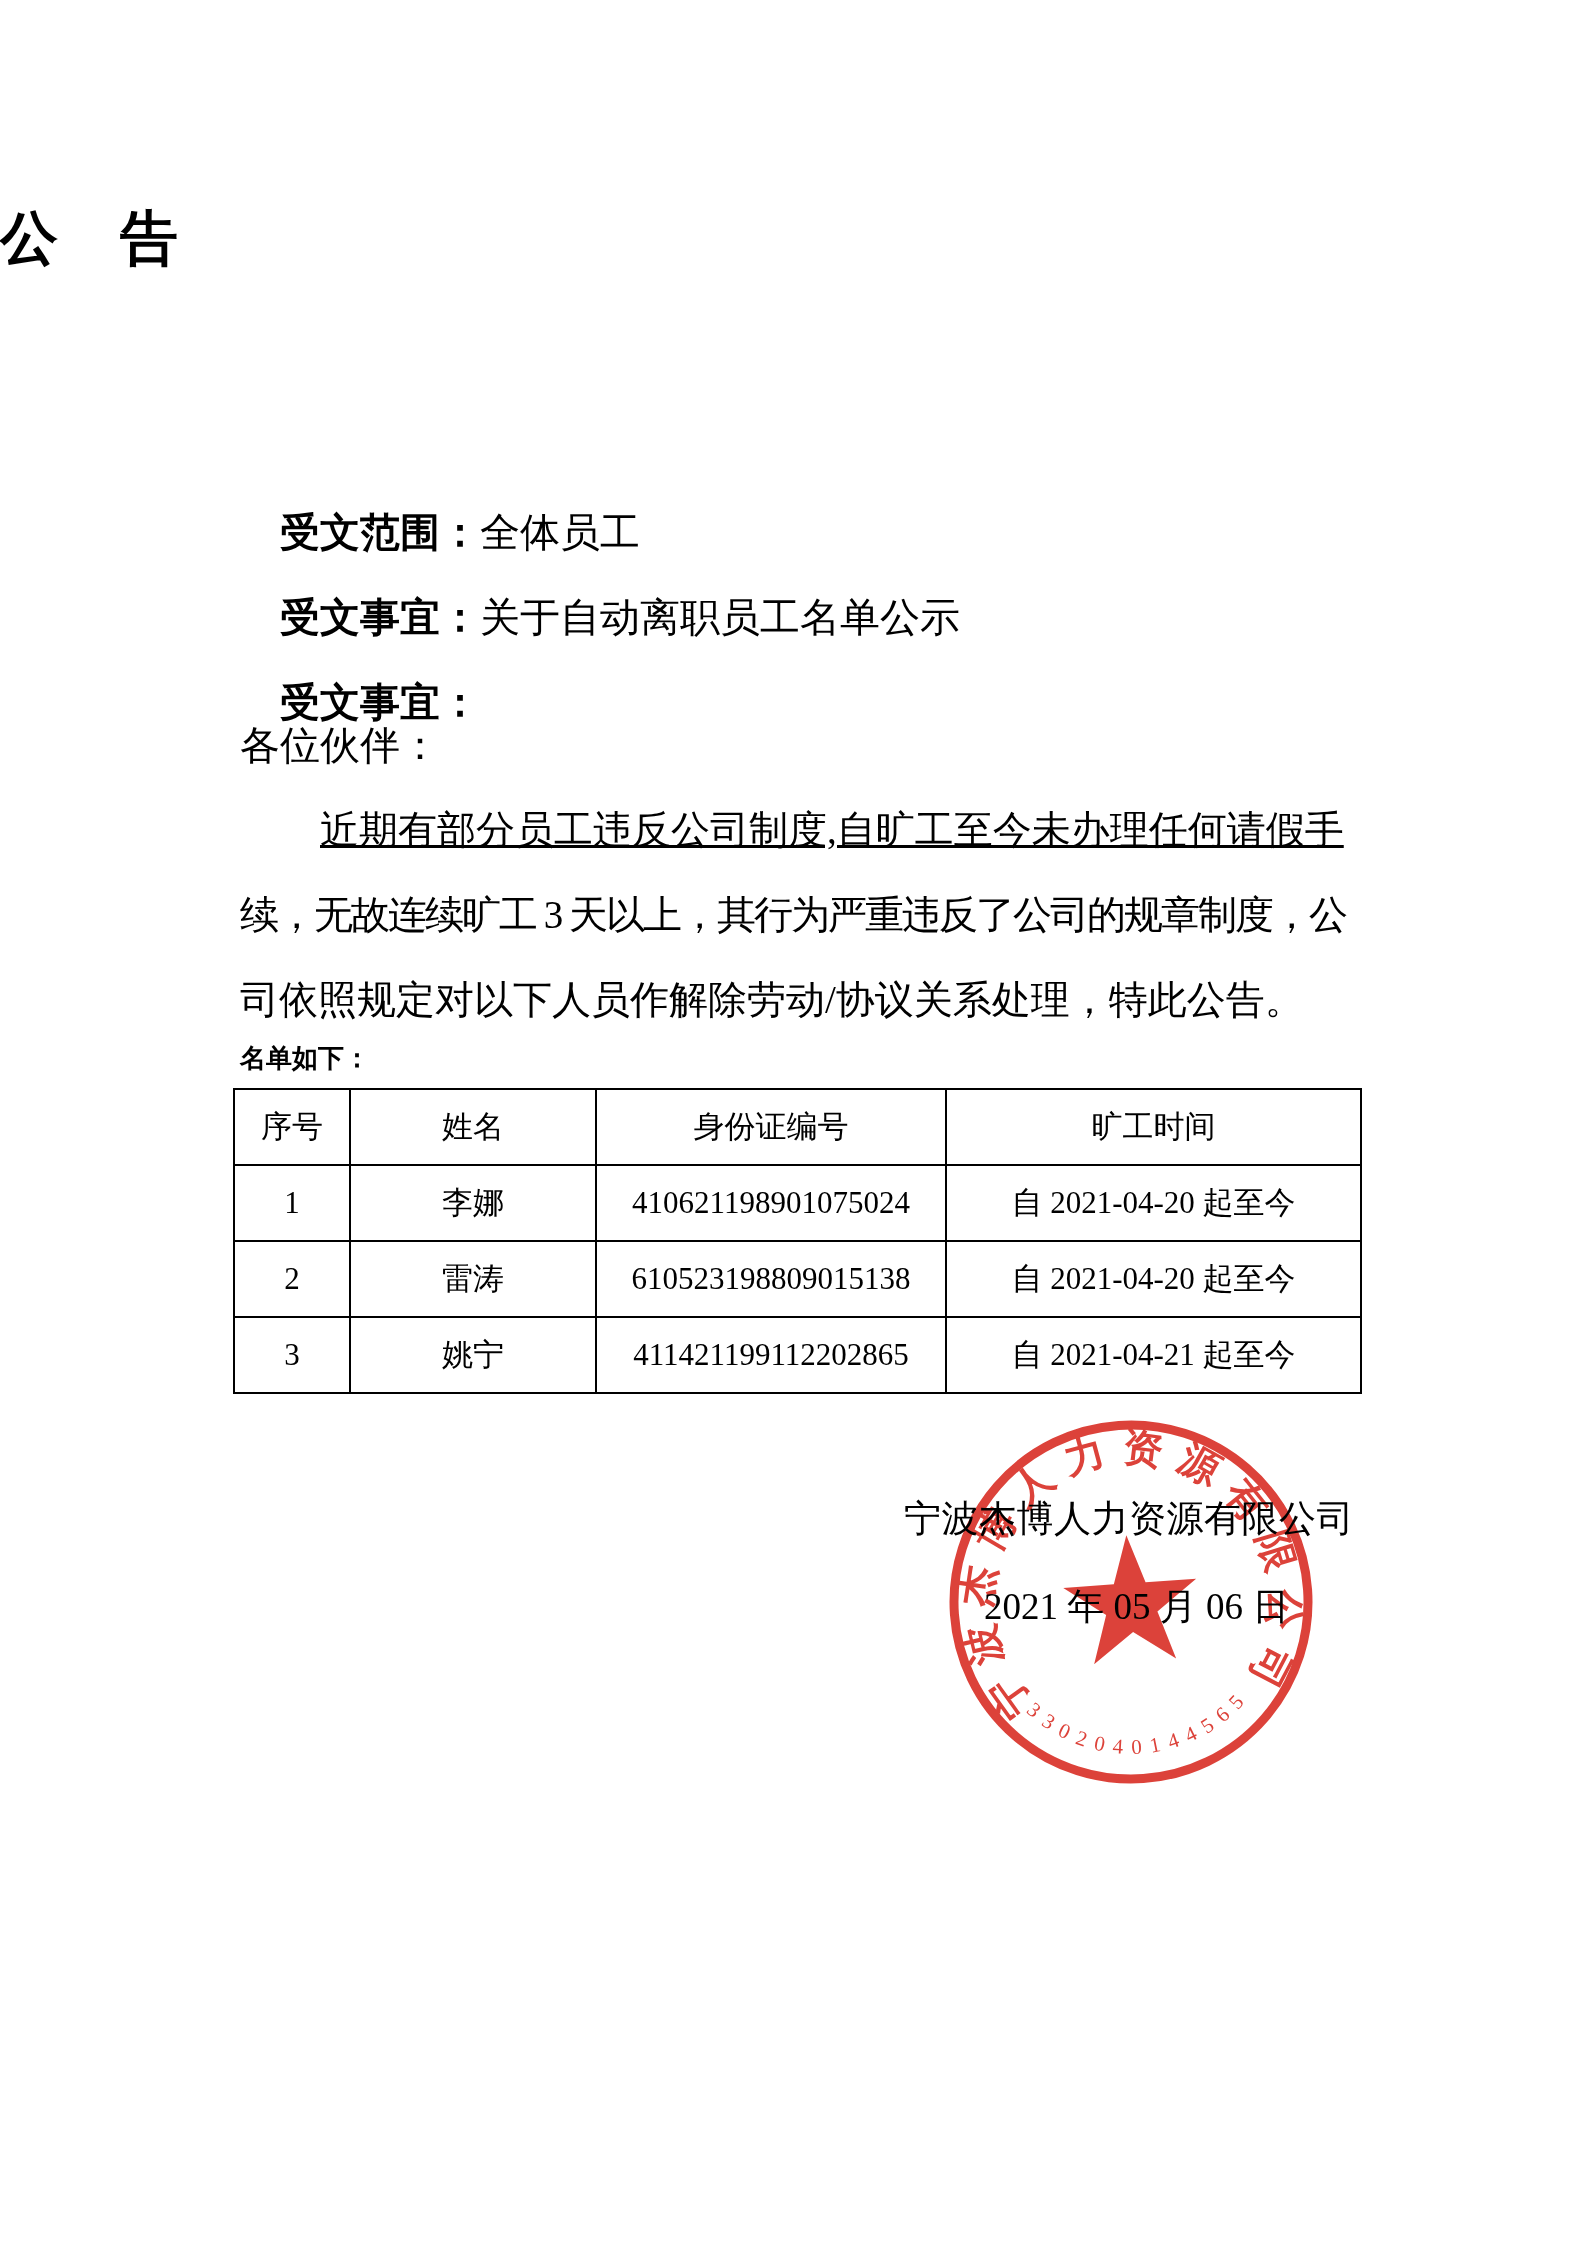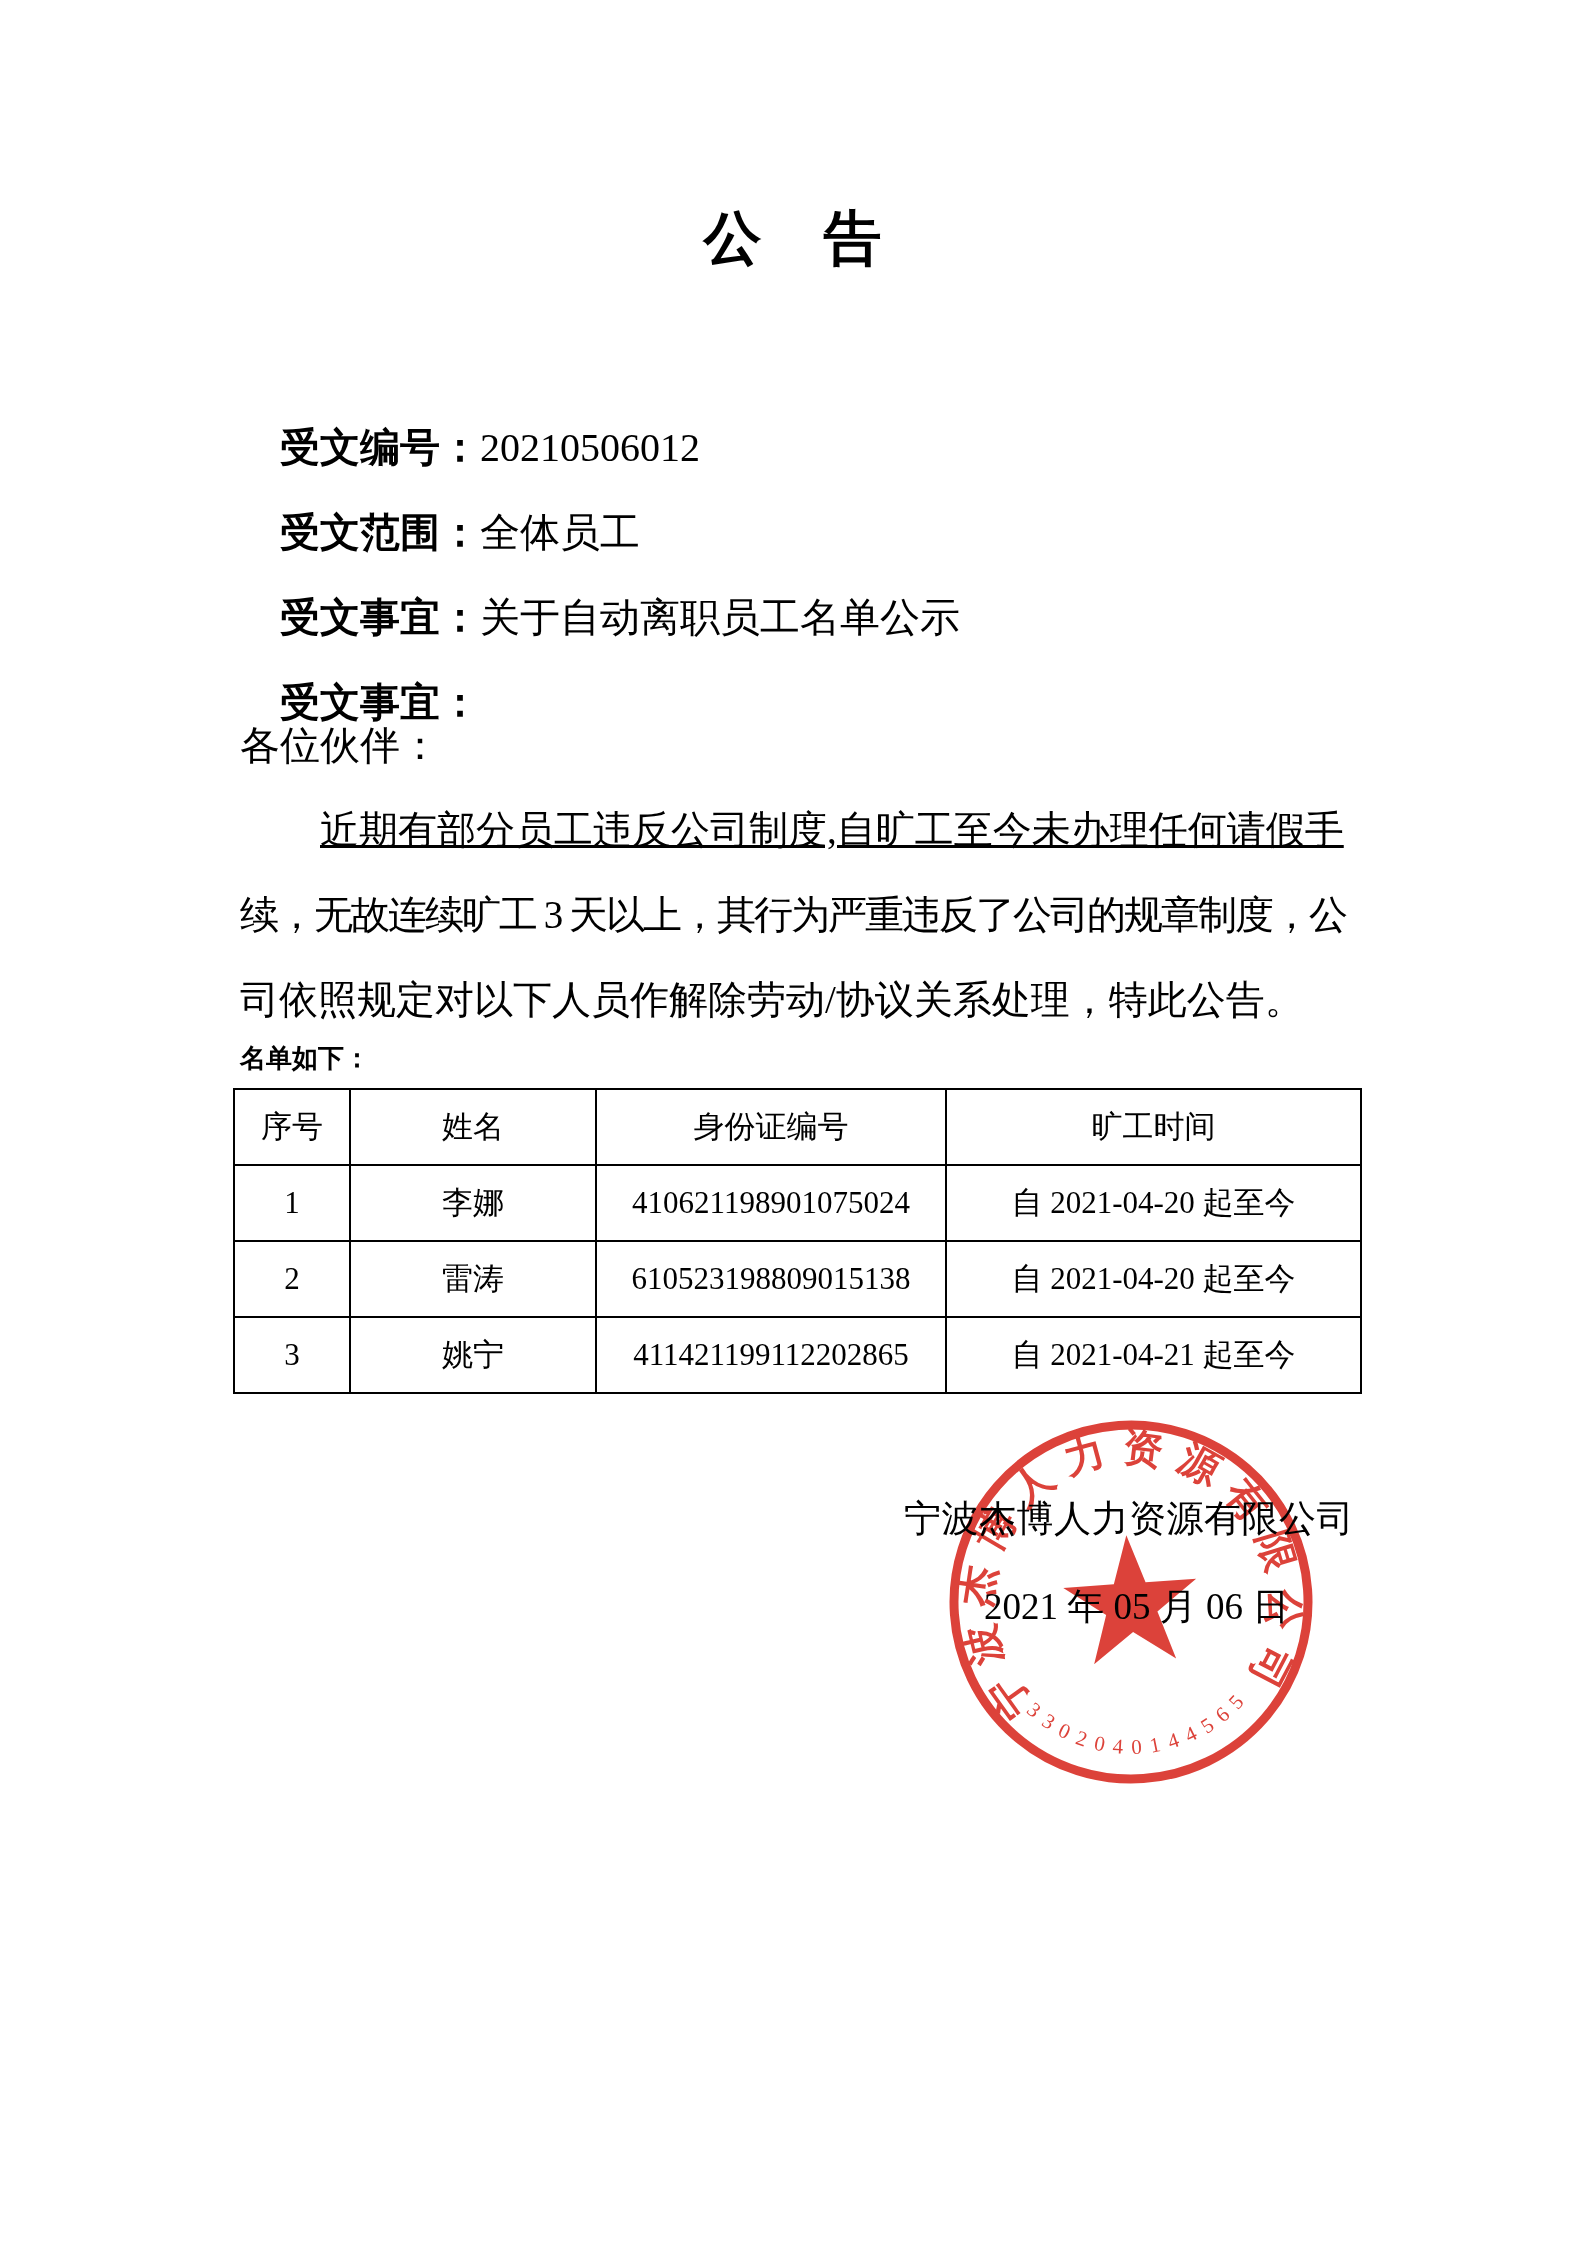--- a/index.html
+++ b/index.html
@@ -10,21 +10,21 @@
     height: 2245px;
     margin: 0 auto;
     background: #ffffff;
     font-family: "Liberation Serif", "DejaVu Serif", serif;
     color: #000;
     overflow: hidden;
   }
   .doc-title {
     position: absolute;
     top: 200px; left: 0; width: 100%;
-    text-align: center;
+    text-align: left;
     font-size: 58px;
     font-weight: bold;
     letter-spacing: 2px;
     white-space: pre;
   }
   .field-line {
     position: absolute;
     left: 240px;
     width: 1115px;
     font-size: 40px;
@@ -108,23 +108,20 @@
     white-space: pre;
   }
 </style>
 </head>
 <body>
 
 <div class="page">
 
   <div class="doc-title">公　告</div>
 
-  <div class="field-line f1">
-    <span class="field-label">受文编号：</span><span class="field-value">20210506012</span>
-  </div>
   <div class="field-line f3">
     <span class="field-label">受文事宜：</span><span class="field-value">关于自动离职员工名单公示</span>
   </div>
   <div class="field-line f2">
     <span class="field-label">受文范围：</span><span class="field-value">全体员工</span>
   </div>
   <div class="field-line f4">
     <span class="field-label">受文事宜：</span><span class="field-value"></span>
   </div>
 

